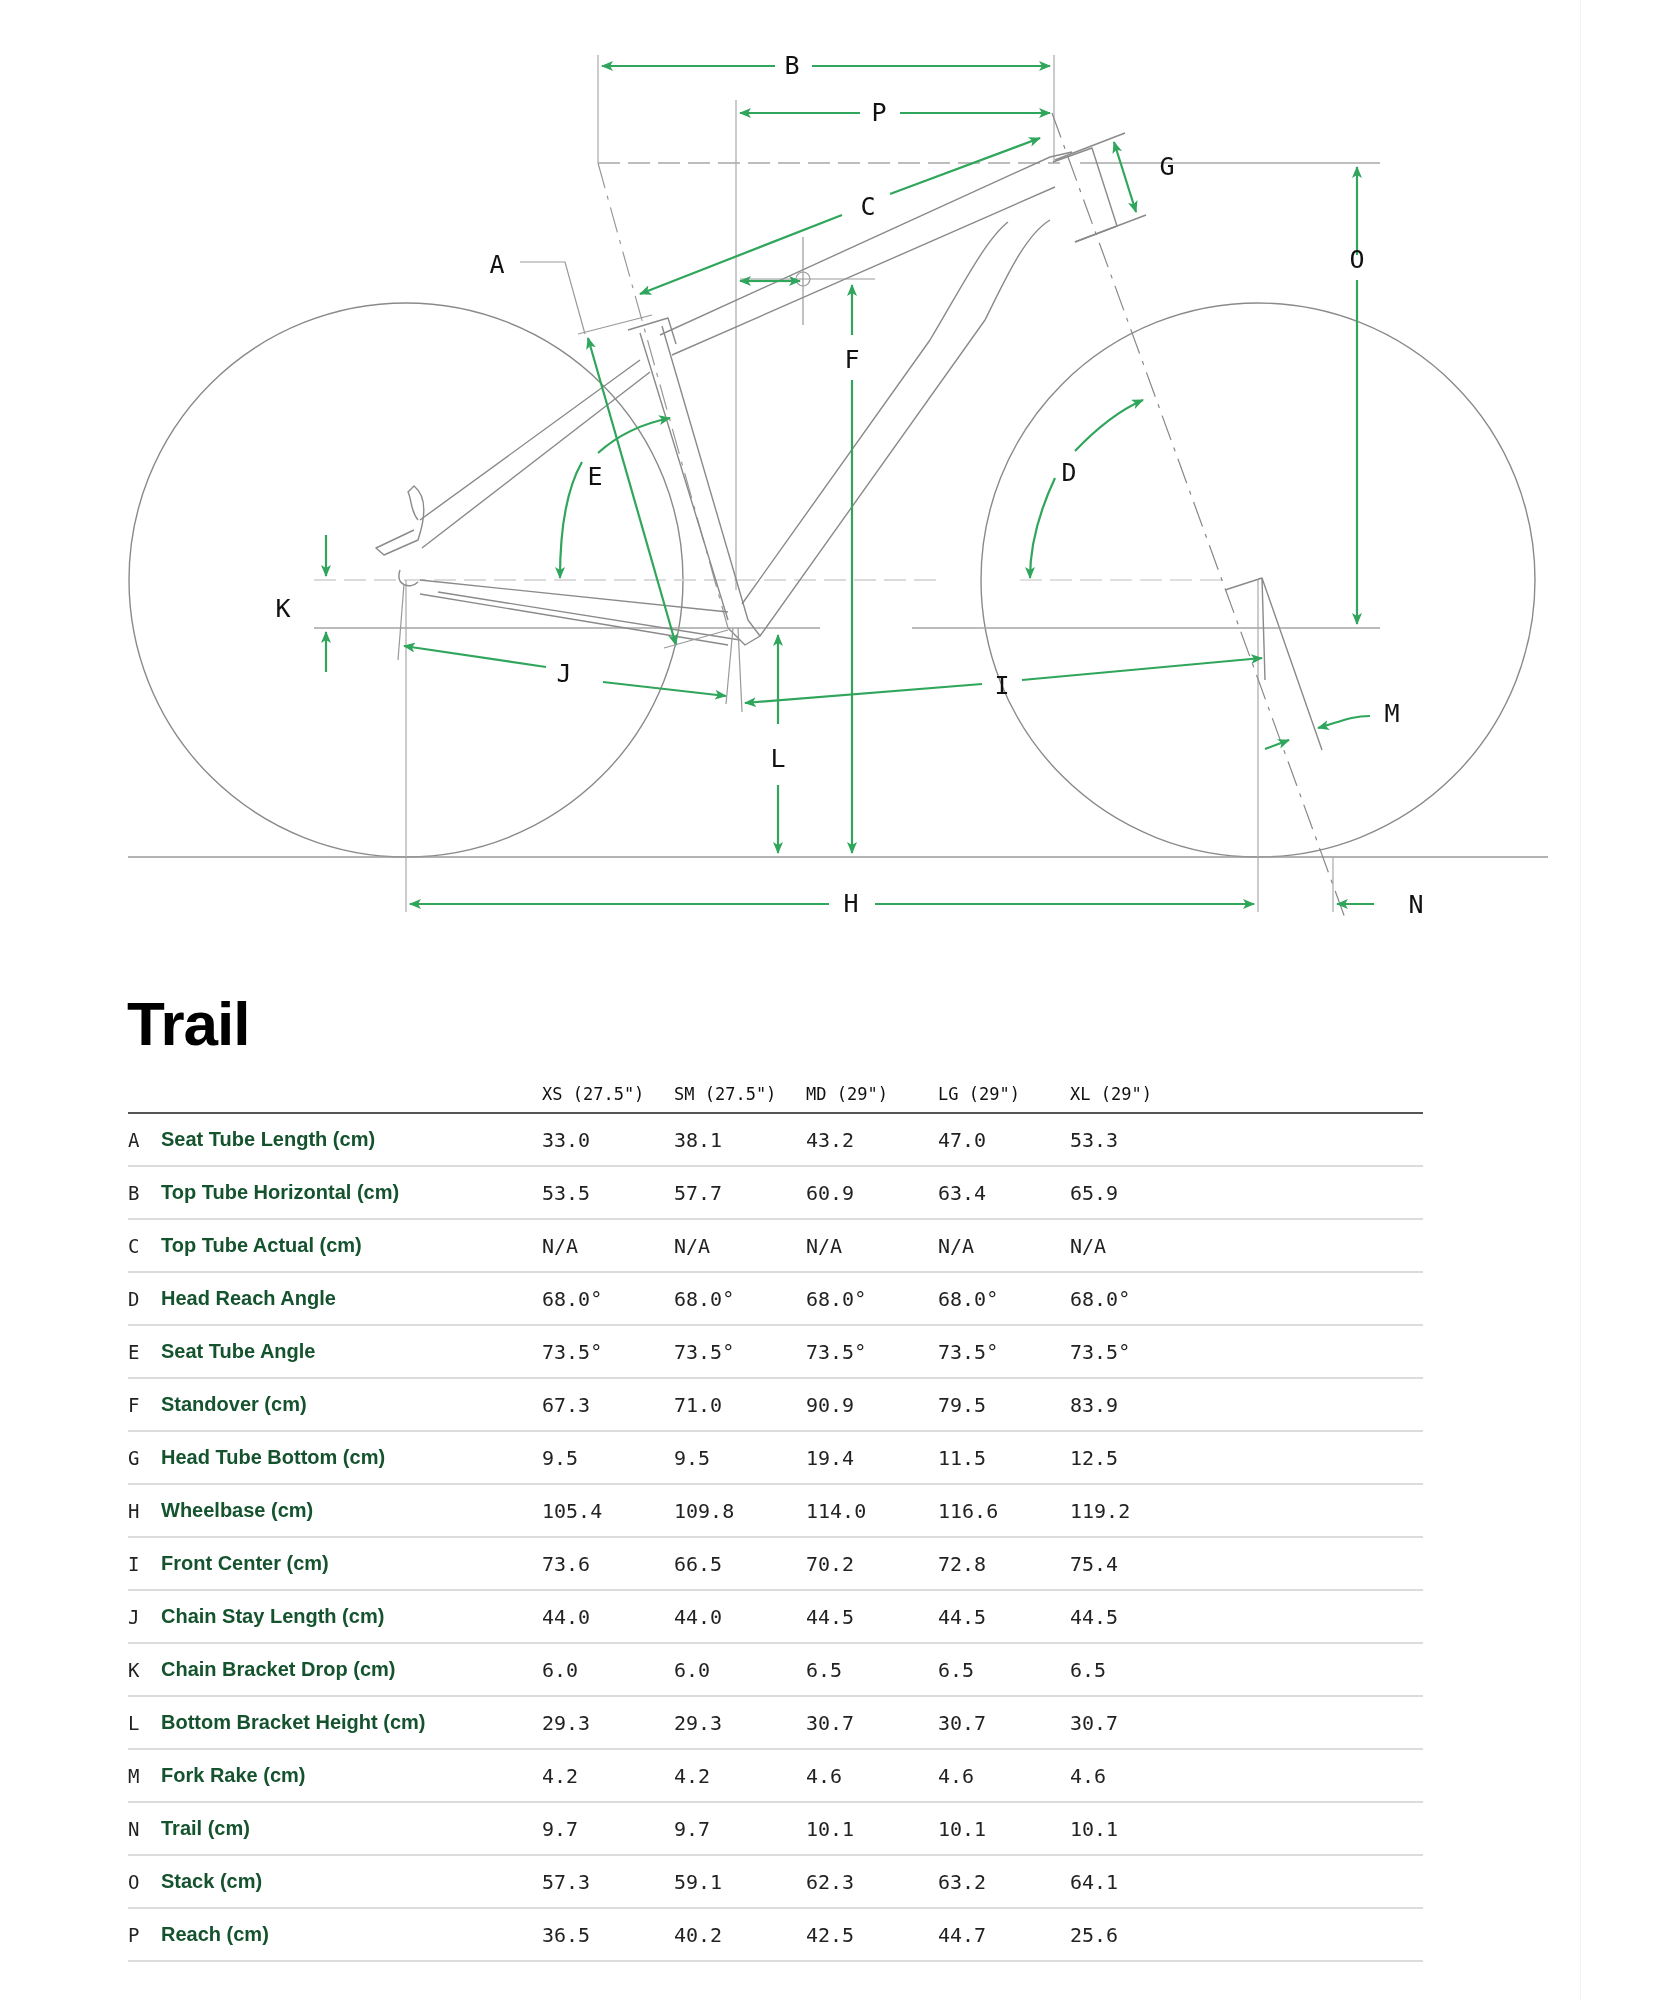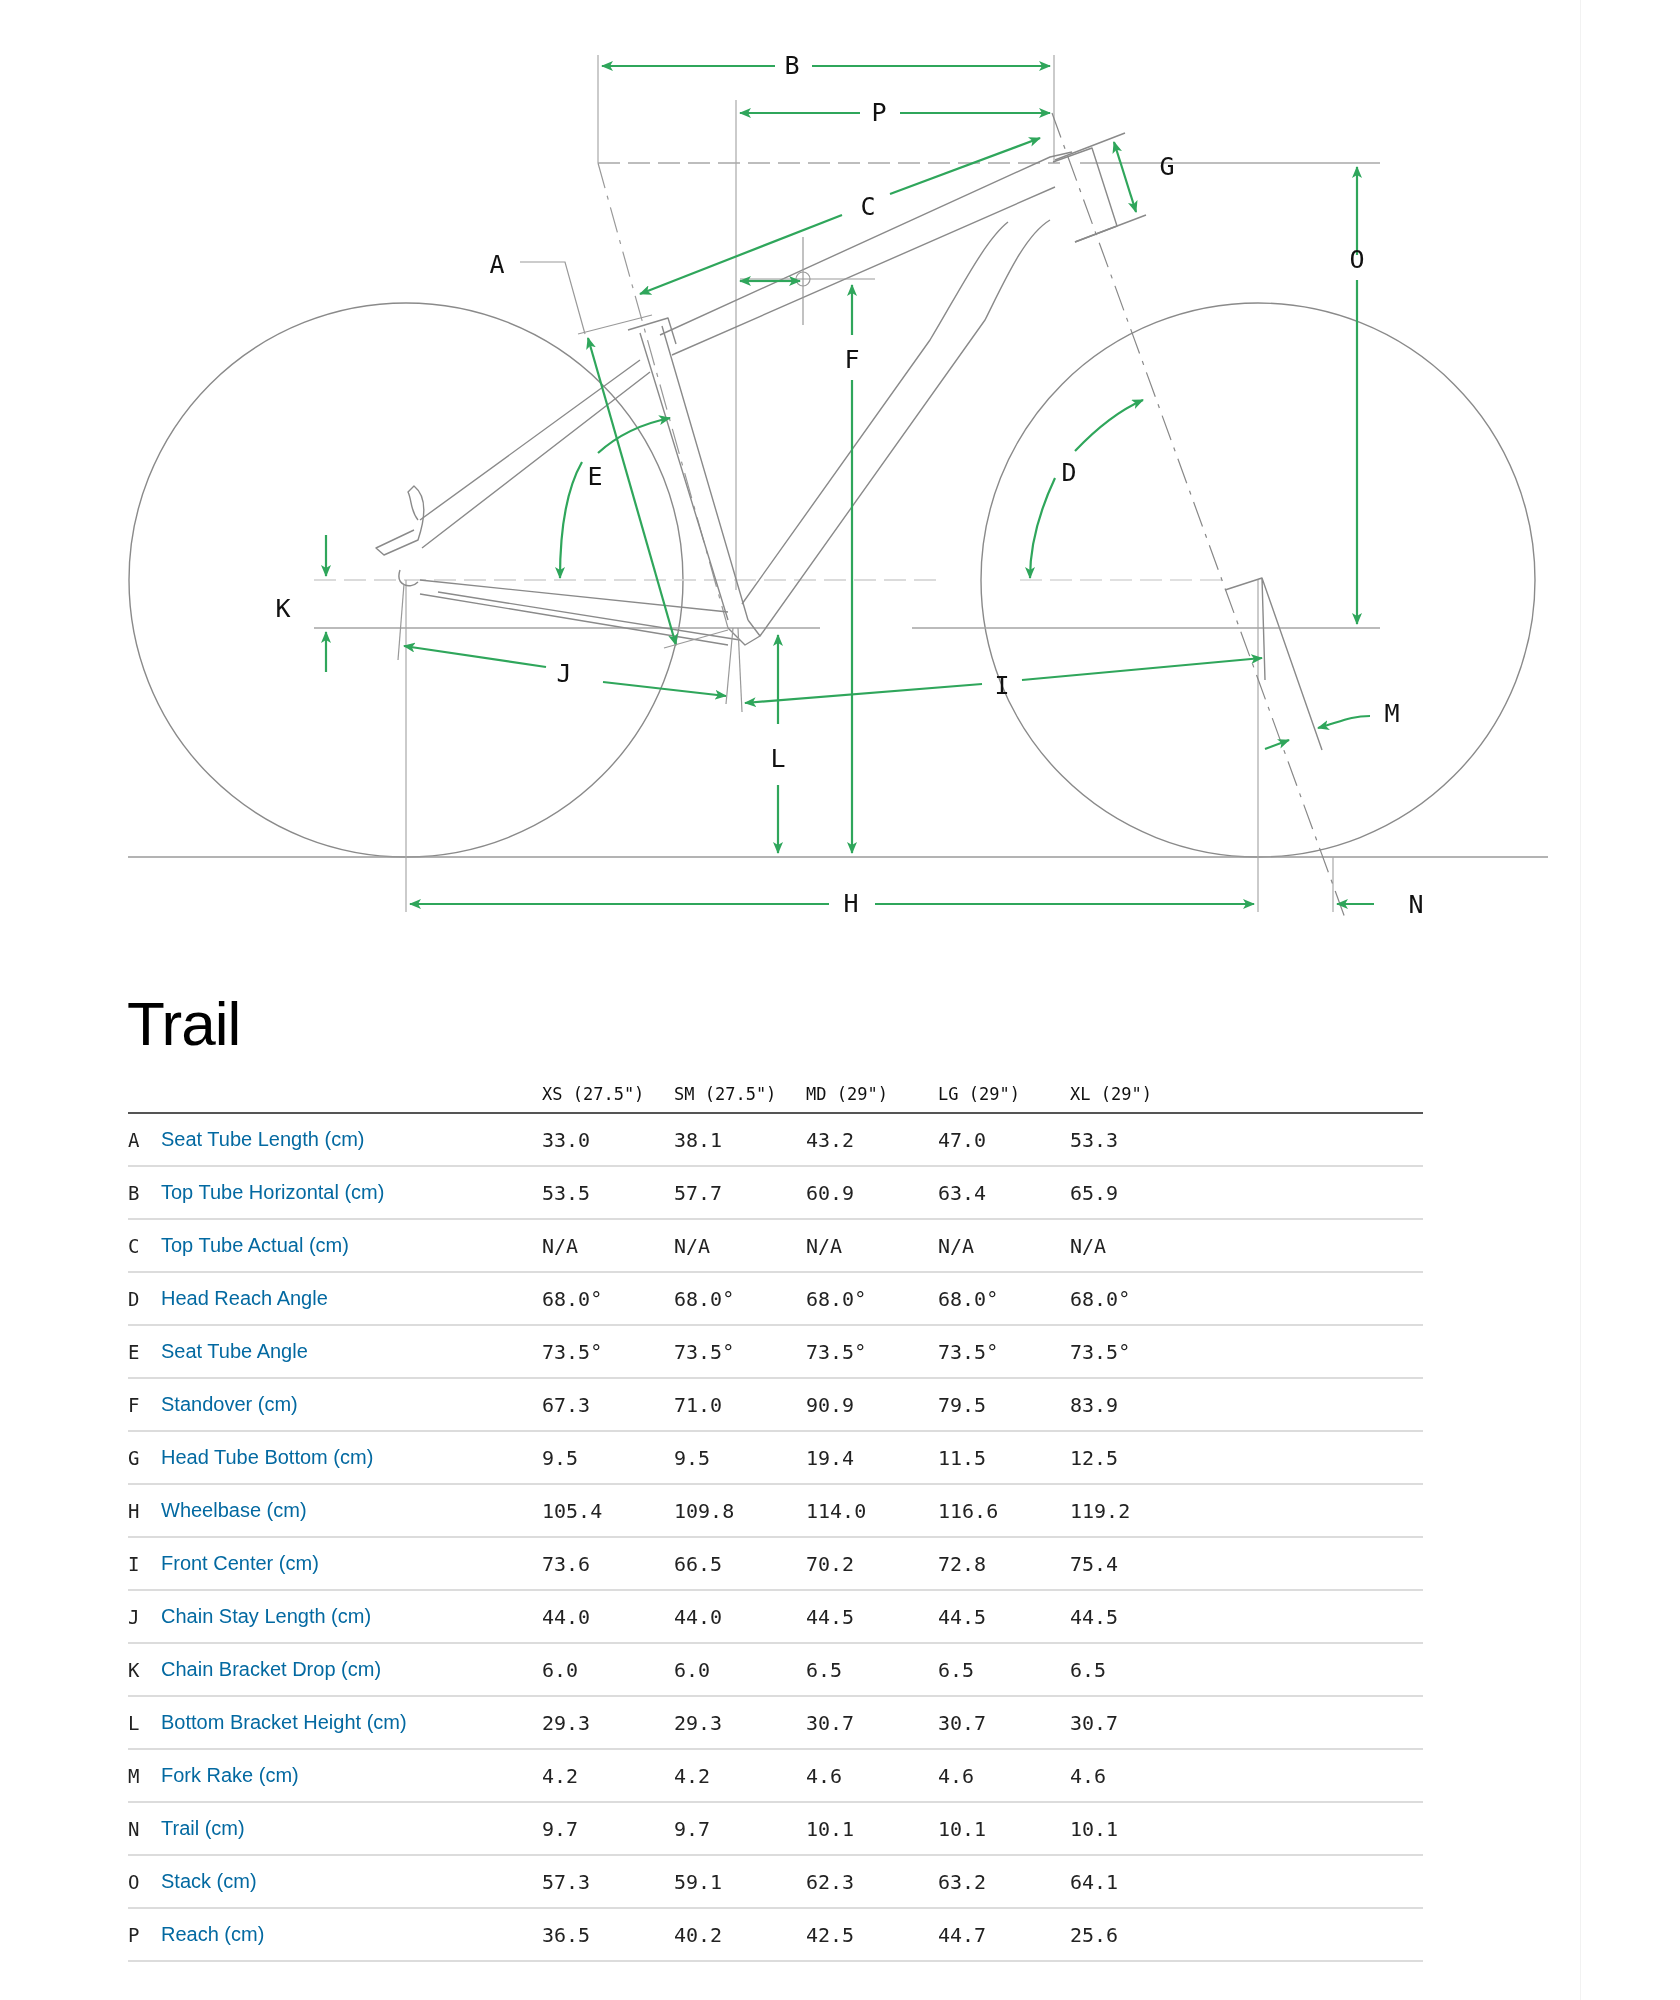--- a/index.html
+++ b/index.html
@@ -1,25 +1,25 @@
 <!DOCTYPE html>
 <html><head>
 <meta charset="utf-8">
 <style>
   html, body { margin: 0; padding: 0; background: #ffffff; }
   body { width: 1680px; height: 2000px; position: relative; overflow: hidden; font-family: "Liberation Sans", sans-serif; color: #111; }
   .right-edge { position: absolute; left: 1580px; top: 0; width: 1px; height: 2000px; background: #f2f2f2; }
   #diagram { position: absolute; left: 0; top: 0; width: 1680px; height: 940px; }
   #diagram text { font-family: "DejaVu Sans Mono", "Liberation Mono", monospace; font-size: 25px; fill: #111; }
-  .title { position: absolute; left: 127px; top: 988px; font-family: "Liberation Sans", sans-serif; font-weight: 400; font-size: 62px; letter-spacing: -1px; margin: 0; color: #000; }
+  .title { position: absolute; left: 127px; top: 988px; font-family: "Liberation Sans", sans-serif; font-weight: 700; font-size: 62px; letter-spacing: -1px; margin: 0; color: #000; }
   table.geo { position: absolute; left: 128px; top: 1076px; width: 1295px; border-collapse: collapse; }
   table.geo th { font-family: "DejaVu Sans Mono", "Liberation Mono", monospace; font-weight: 400; font-size: 17px; text-align: left; height: 36px; padding: 0; color: #111; border-bottom: 2px solid #555; vertical-align: middle; white-space: nowrap; }
   table.geo td { height: 51px; padding: 0; border-bottom: 2px solid #dcdcdc; vertical-align: middle; white-space: nowrap; }
   td.code { width: 33px; font-family: "DejaVu Sans Mono", "Liberation Mono", monospace; font-size: 19px; color: #222; }
-  td.label { width: 381px; font-family: "Liberation Sans", sans-serif; font-weight: 400; font-size: 20px; color: #0369a1; }
+  td.label { width: 381px; font-family: "Liberation Sans", sans-serif; font-weight: 700; font-size: 20px; color: #14532d; }
   td.val { width: 132px; font-family: "DejaVu Sans Mono", "Liberation Mono", monospace; font-size: 20px; color: #222; }
   td.fill { width: auto; }
 </style>
 </head>
 <body>
 
 <div class="right-edge"></div>
 
 <svg id="diagram" viewBox="0 0 1680 940" xmlns="http://www.w3.org/2000/svg">
   <defs>

